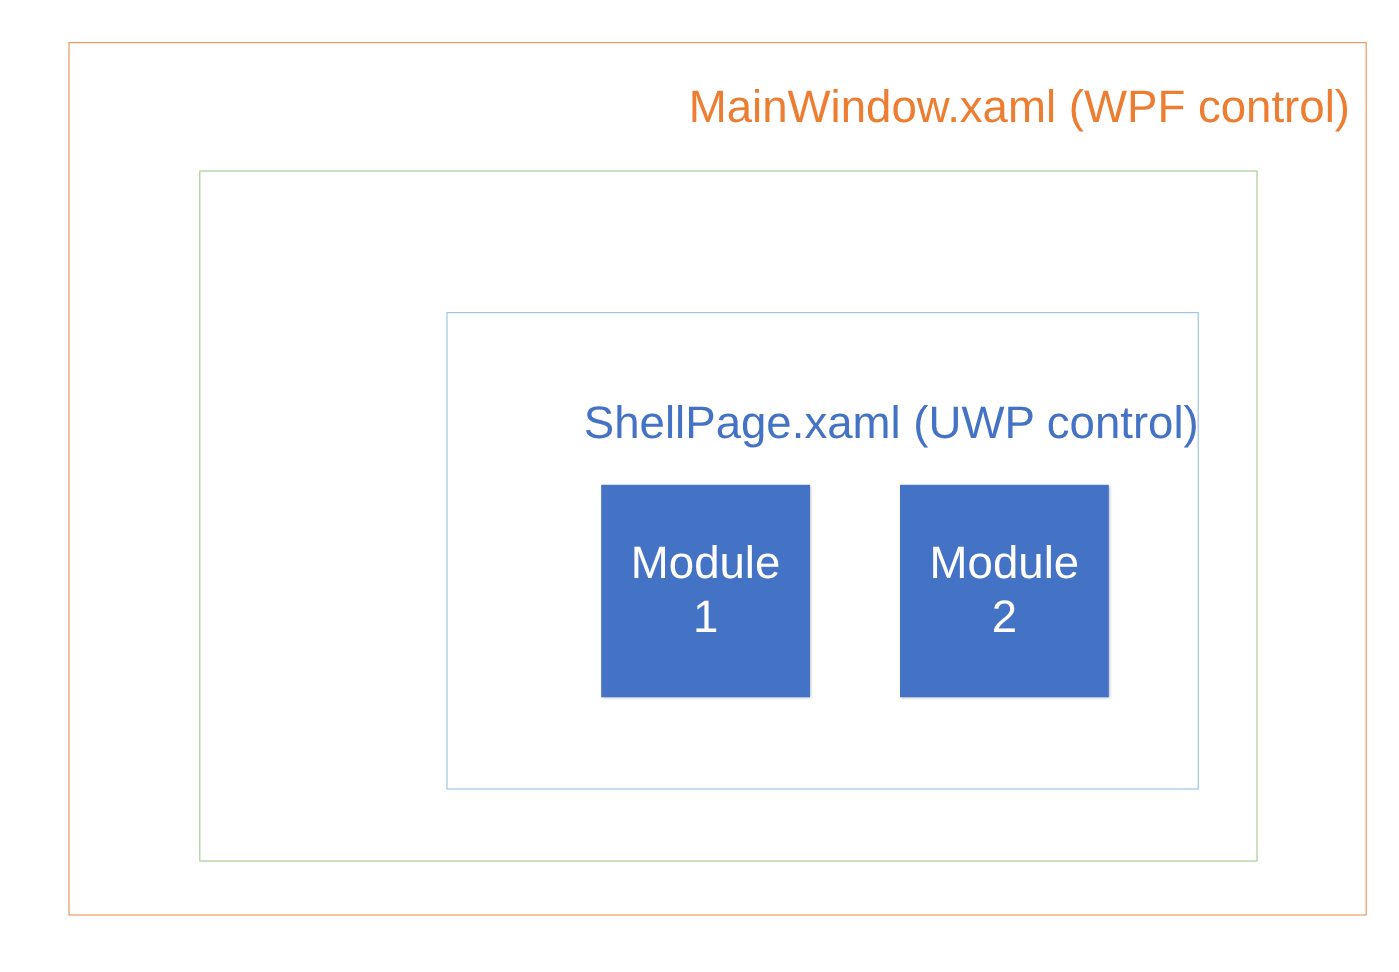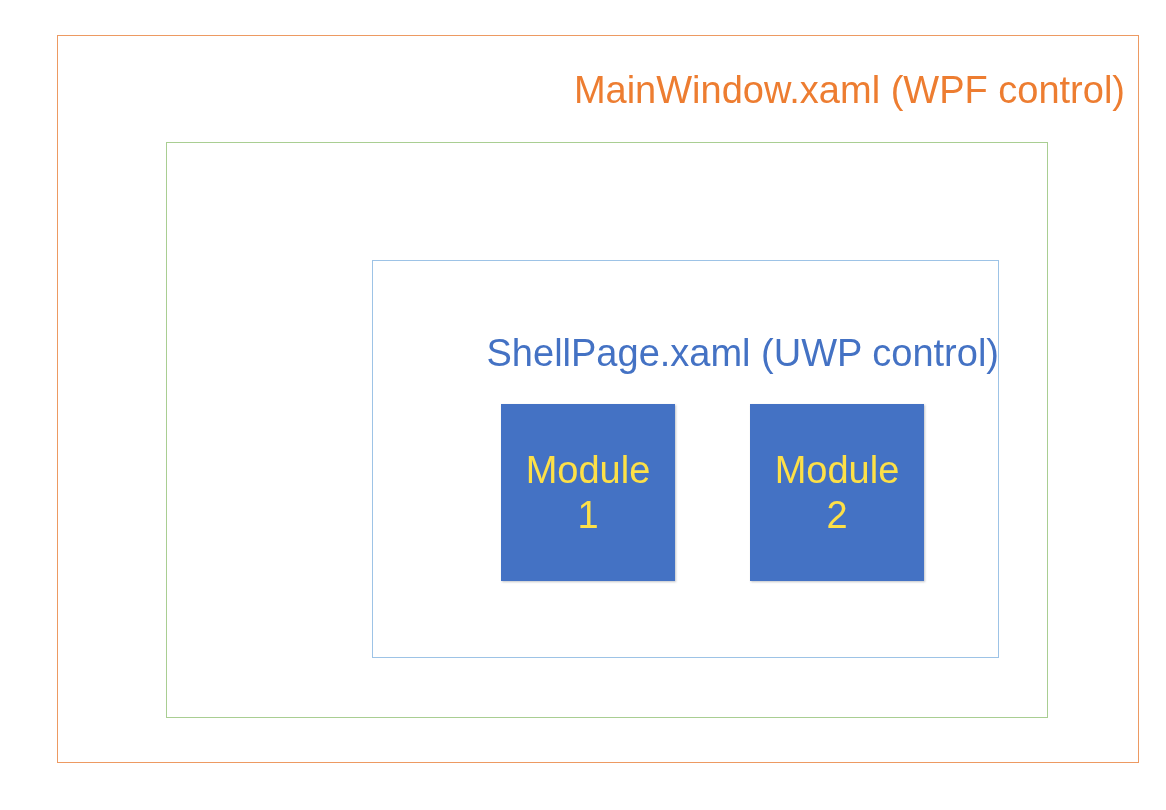--- a/index.html
+++ b/index.html
@@ -82,21 +82,21 @@
     margin-top: 32px;
   }
 
   
   .module-box {
     position: absolute;
     box-sizing: border-box;
     width: 174px;
     height: 177px;
     background: #4472C4;
-    color: #fde047;
+    color: #ffffff;
     display: flex;
     flex-direction: column;
     align-items: center;
     justify-content: center;
     text-align: center;
     font-size: 38px;
     line-height: 1.18;
     box-shadow: 1px 1px 2px rgba(120,125,135,0.45);
   }
 

